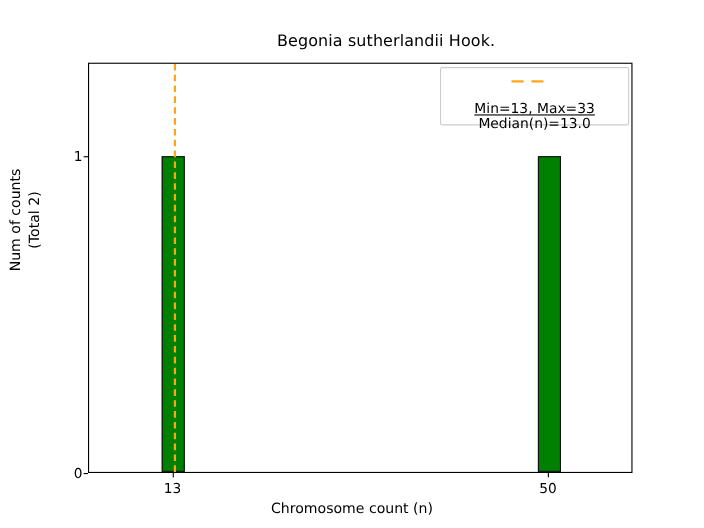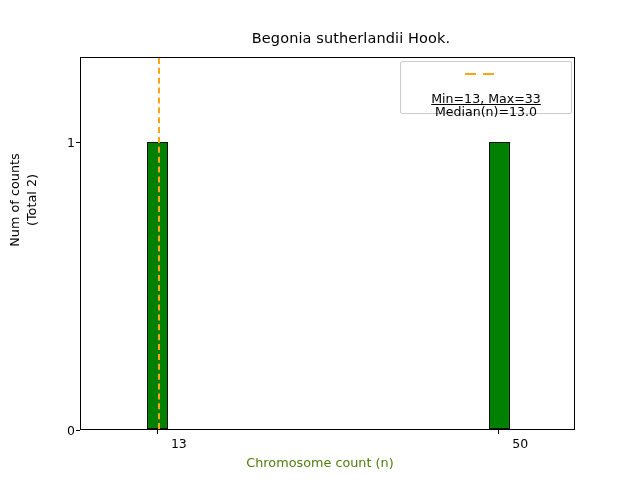--- a/index.html
+++ b/index.html
@@ -118,33 +118,33 @@
     position: absolute;
     top: 430px;
     width: 0;
     height: 3.5px;
     border-left: 1.1px solid #000000;
   }
   .xtick-label {
     position: absolute;
     top: 436px;
     width: 60px;
-    text-align: right;
+    text-align: center;
     font-size: 12.5px;
     color: #000000;
     transform: translateX(-30px);
   }
   #xlabel {
     position: absolute;
     left: 0;
     top: 455px;
     width: 640px;
     text-align: center;
     font-size: 12.8px;
-    color: #4d7c0f;
+    color: #000000;
   }
 
   
   #legend {
     position: absolute;
     left: 400px;
     top: 61px;
     width: 172px;
     box-sizing: border-box;
     border: 1px solid #cccccc;

